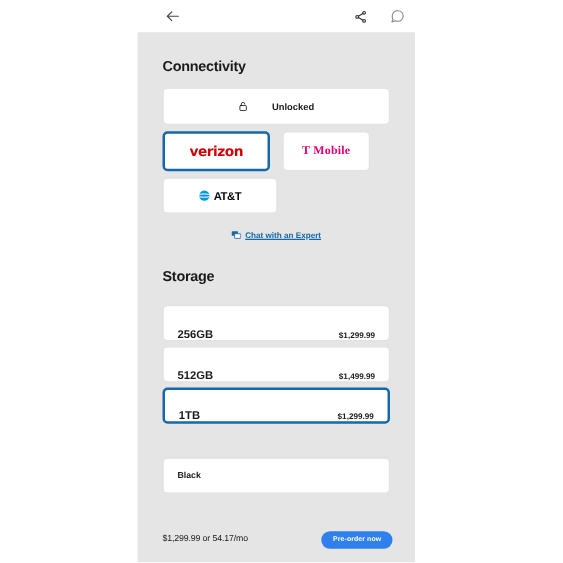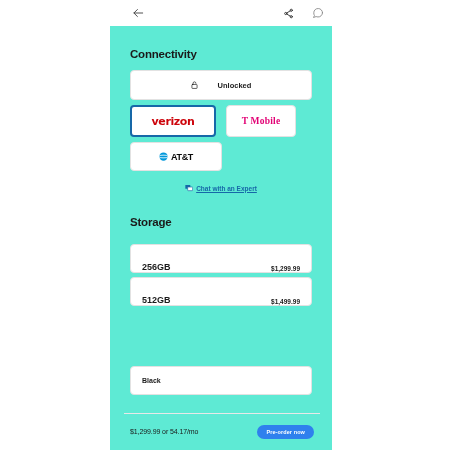--- a/index.html
+++ b/index.html
@@ -53,21 +53,21 @@
   }
   
   .content {
     position: absolute;
     left: 110px;
     top: 26px;
     width: 222px;
     height: 424px;
     box-sizing: border-box;
     padding: 0;
-    background: #5eead4;
+    background: #e5e5e5;
   }
   .section-title {
     font-size: 11.5px;
     font-weight: bold;
     color: #1a1a1a;
     letter-spacing: -0.2px;
     margin: 0;
   }
   .opt-card {
     box-sizing: border-box;
@@ -333,20 +333,24 @@
     <div class="section-title" id="storage-title">Storage</div>
 
     <div class="store-card" id="storage-0">
       <span class="store-name">256GB</span>
       <span class="store-price">$1,299.99</span>
     </div>
     <div class="store-card" id="storage-1">
       <span class="store-name">512GB</span>
       <span class="store-price">$1,499.99</span>
     </div>
+    <div class="store-card selected" id="storage-2">
+      <span class="store-name">1TB</span>
+      <span class="store-price">$1,299.99</span>
+    </div>
 
     <div id="color-card">
       <span class="color-name">Black</span>
     </div>
 
     <div class="footer-divider"></div>
     <div id="footer">
       <span class="footer-price">$1,299.99 or 54.17/mo</span>
       <button id="preorder-button">Pre-order now</button>
     </div>

